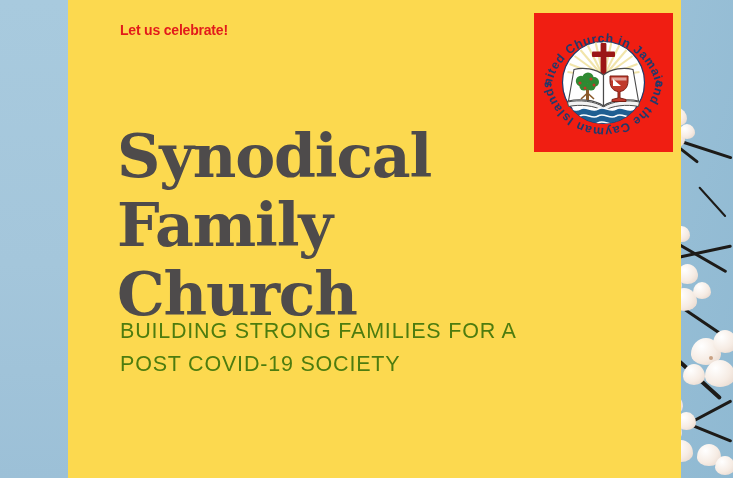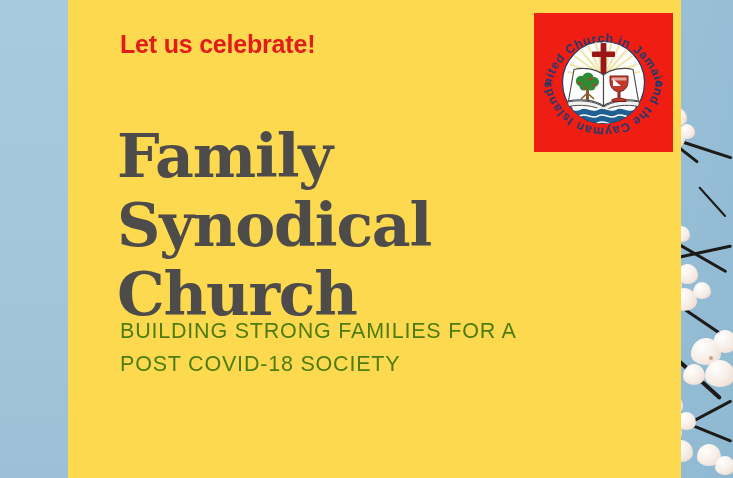--- a/index.html
+++ b/index.html
@@ -52,23 +52,23 @@
     top: 0;
     width: 613px;
     height: 478px;
     background: #fcd94f;
   }
 
   
   .eyebrow {
     position: absolute;
     left: 52px;
-    top: 30px;
+    top: 22px;
     font-family: "Liberation Sans", sans-serif;
-    font-size: 25px;
+    font-size: 14px;
     font-weight: bold;
     letter-spacing: -0.2px;
     color: #e21b1b;
     white-space: nowrap;
   }
 
   
   .title {
     position: absolute;
     left: 49px;
@@ -186,28 +186,28 @@
 
     <div class="petal" style="left:84px; top:444px; width:24px; height:22px;"></div>
     <div class="petal" style="left:102px;top:456px; width:20px; height:19px;"></div>
   </div>
 
   <div class="card">
 
     <div class="eyebrow">Let us celebrate!</div>
 
     <h1 class="title">
+      <span class="tline">Synodical</span>
       <span class="tline">Family</span>
-      <span class="tline">Synodical</span>
       <span class="tline">Church</span>
     </h1>
 
     <div class="subtitle">
       <span class="sline">BUILDING STRONG FAMILIES FOR A</span>
-      <span class="sline">POST COVID-18 SOCIETY</span>
+      <span class="sline">POST COVID-19 SOCIETY</span>
     </div>
 
     <div class="logo">
       <svg width="139" height="139" viewBox="0 0 139 139">
         <defs>
           <path id="arcTop" d="M 17,75 A 53,53 0 0 1 122,75" fill="none"></path>
           <path id="arcBot" d="M 122,69 A 53,53 0 0 1 17,69" fill="none"></path>
           <clipPath id="circClip">
               <circle cx="69.5" cy="69.5" r="41"></circle>
             </clipPath>

